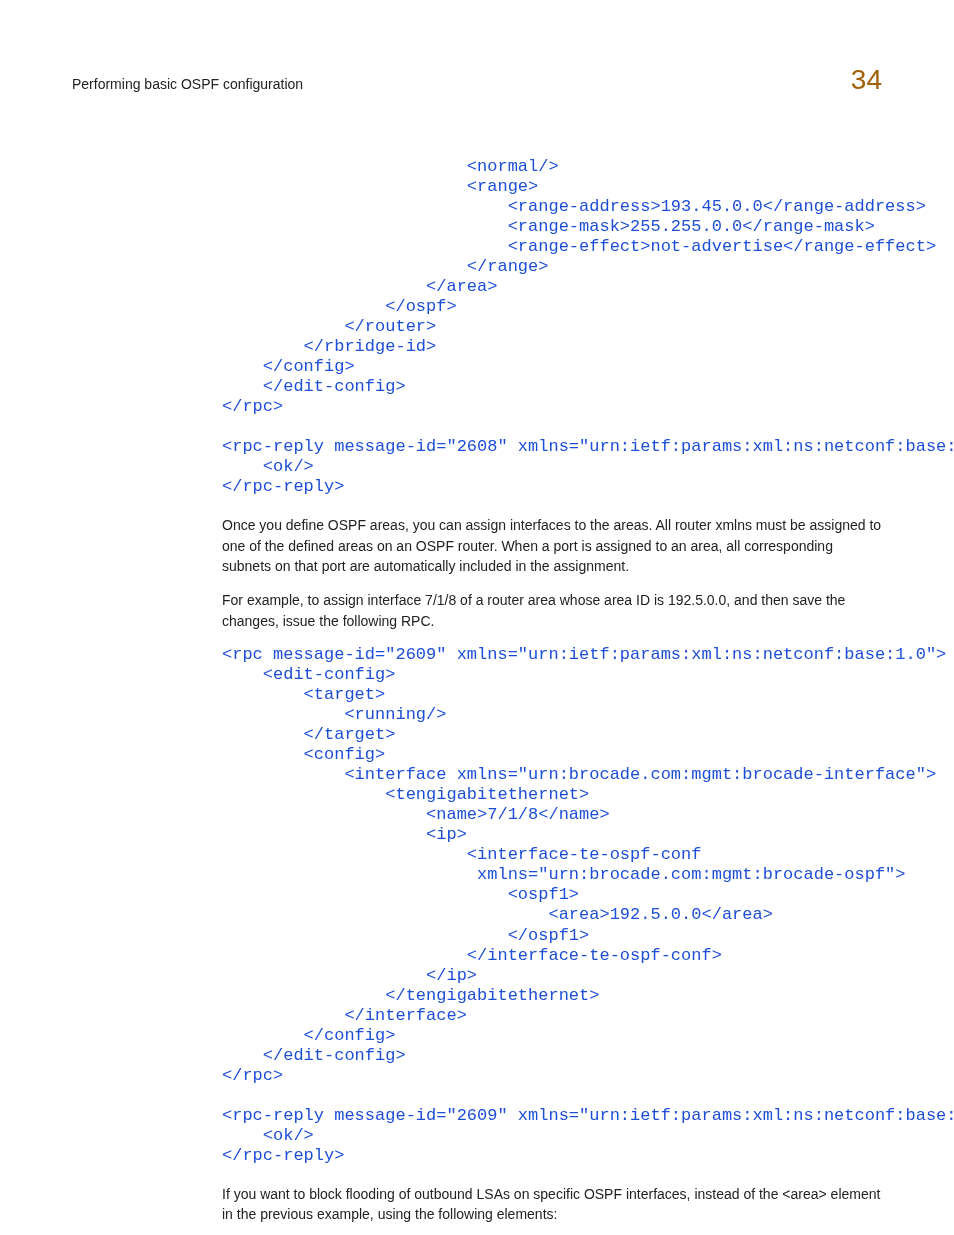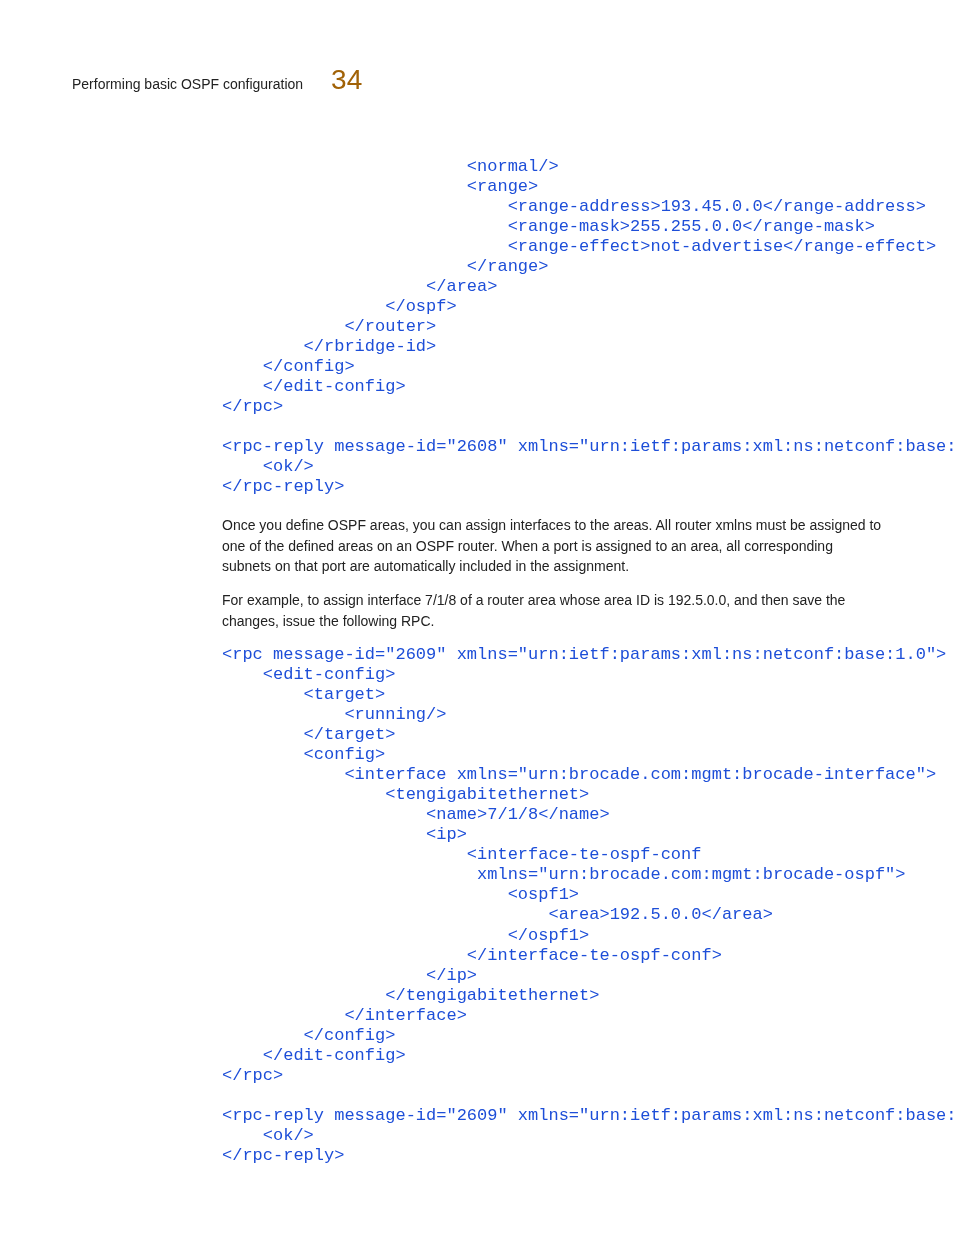--- a/index.html
+++ b/index.html
@@ -8,21 +8,21 @@
     font-family: Arial, Helvetica, sans-serif;
     font-size: 14px;
     line-height: 1.45;
     color: #222;
     width: 954px;
     box-sizing: border-box;
     background: #fff;
   }
   .header {
     display: flex;
-    justify-content: flex-start;
+    justify-content: space-between;
     align-items: baseline;
     margin-bottom: 56px;
   }
   .header-title {
     font-size: 14px;
     color: #222;
     margin-right: 28px;
   }
   .header-num {
     font-size: 28px;
@@ -106,14 +106,15 @@
             &lt;/interface&gt;
         &lt;/config&gt;
     &lt;/edit-config&gt;
 &lt;/rpc&gt;
 
 &lt;rpc-reply message-id="2609" xmlns="urn:ietf:params:xml:ns:netconf:base:1.0"&gt;
     &lt;ok/&gt;
 &lt;/rpc-reply&gt;</pre>
 
 
+  <p>If you want to block flooding of outbound LSAs on specific OSPF interfaces, instead of the &lt;area&gt; element in the previous example, using the following elements:</p>
 
 </div>
 
 </body></html>

